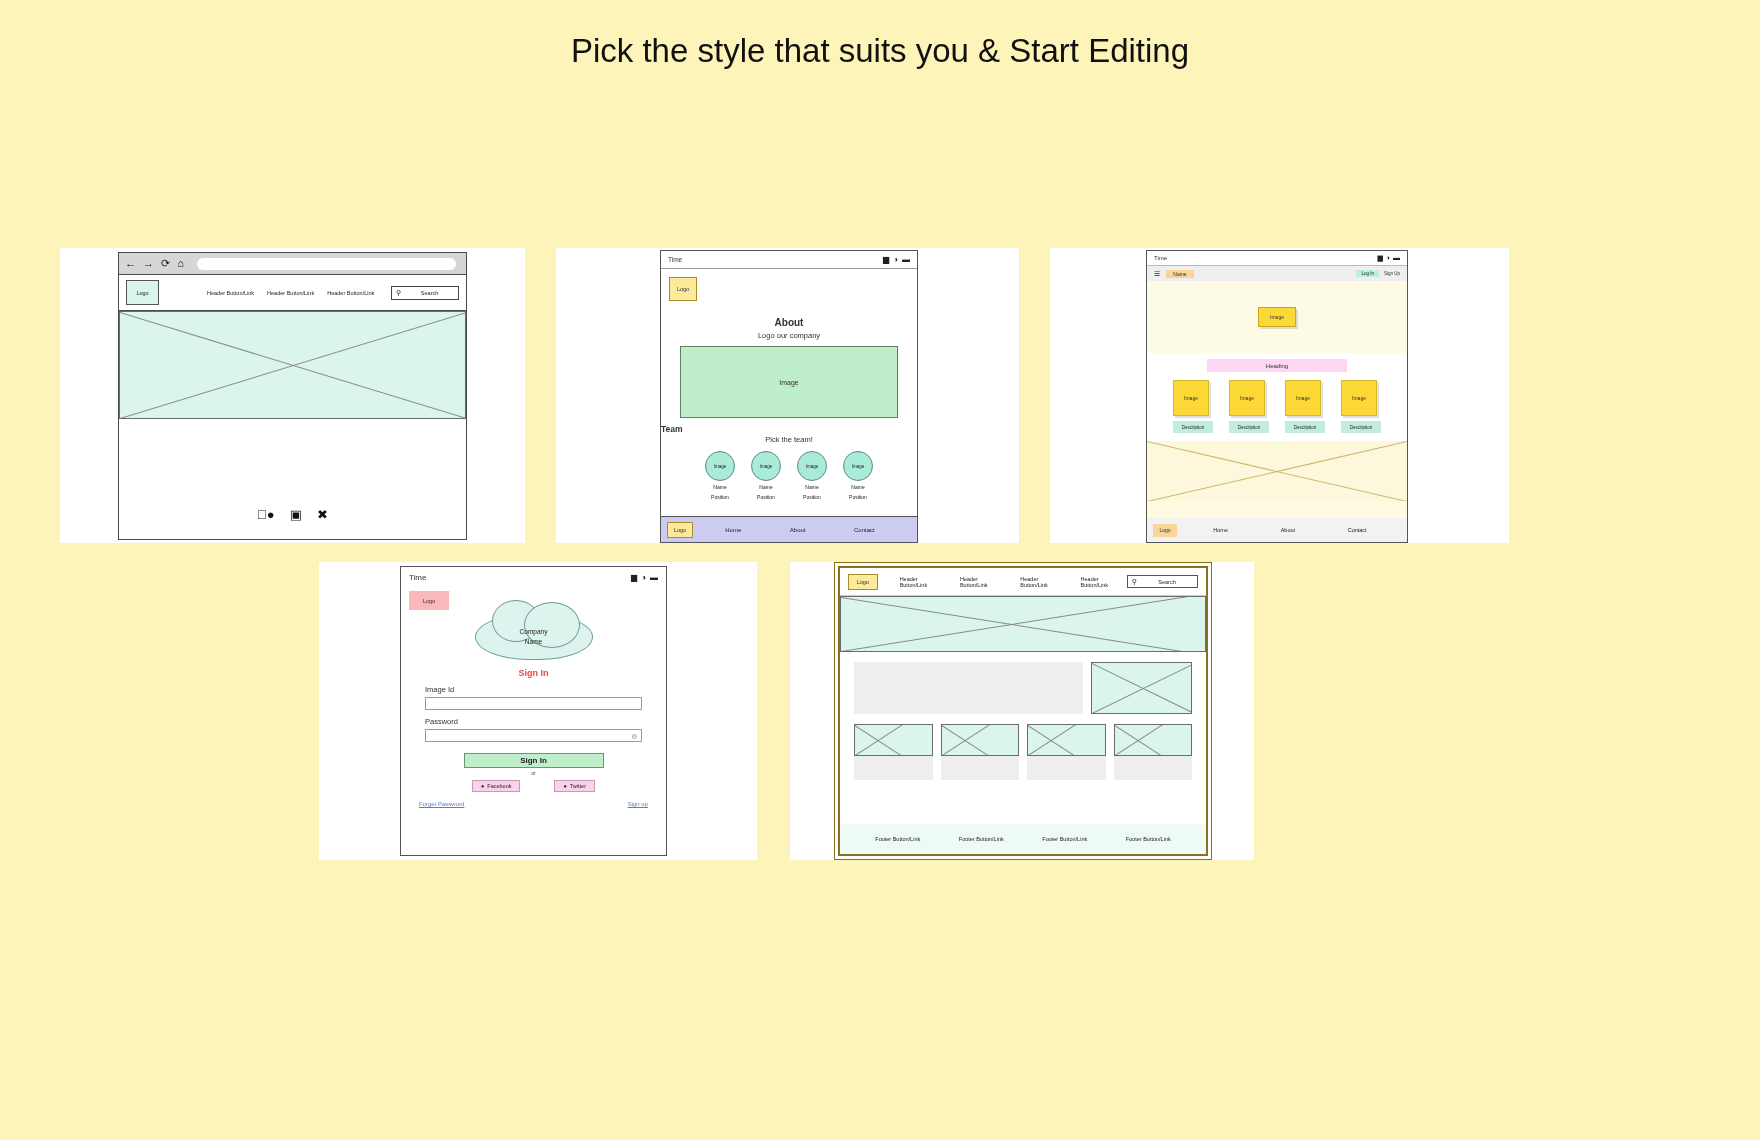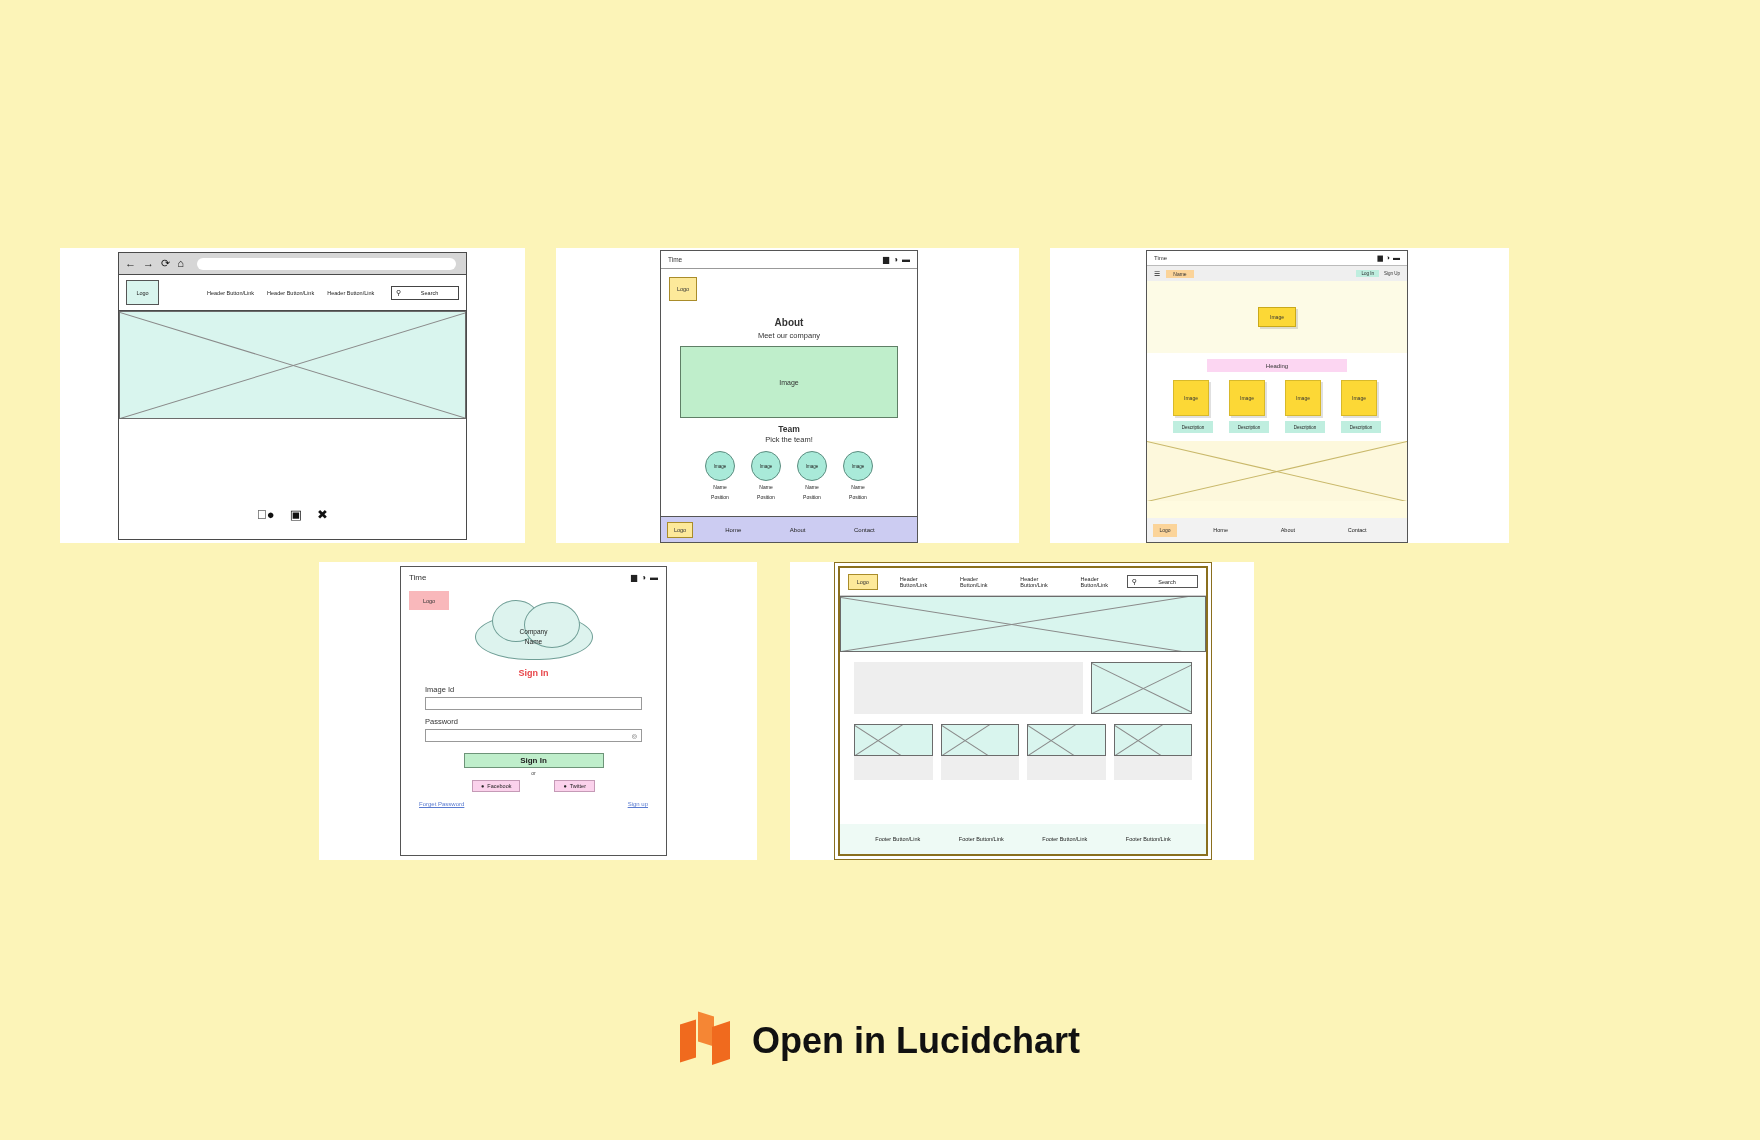--- a/index.html
+++ b/index.html
@@ -81,21 +81,21 @@
   .c2-status .r { margin-left: auto; display: flex; gap: 4px; align-items: center; }
   .c2-status .r i { font-style: normal; font-size: 8px; color: #222; }
   .c2-logo { position: absolute; left: 8px; top: 26px; width: 28px; height: 24px;
              background: #fde99a; border: 1.3px solid #a98c2a;
              display: flex; align-items: center; justify-content: center; font-size: 5.5px; color: #333; }
   .c2-title { text-align: center; font-size: 10px; font-weight: 700; color: #333; margin-top: 48px; }
   .c2-sub { text-align: center; font-size: 7.5px; color: #333; margin-top: 3px; }
   .c2-img { margin: 6px auto 0; width: 218px; height: 72px; background: #bfeecb;
             border: 1.3px solid #5f7f66; display: flex; align-items: center; justify-content: center;
             font-size: 7px; color: #333; }
-  .c2-team { text-align: center; font-size: 8.5px; font-weight: 700; color: #333; margin-top: 6px; }
+  .c2-team { text-align: left; font-size: 8.5px; font-weight: 700; color: #333; margin-top: 6px; }
   .c2-teamsub { text-align: center; font-size: 7.5px; color: #333; margin-top: 1px; }
   .c2-members { display: flex; justify-content: center; gap: 16px; margin-top: 7px; }
   .c2-member { text-align: center; }
   .c2-circle { width: 30px; height: 30px; border-radius: 50%; background: #a9ead9;
                border: 1.2px solid #5c8d80; display: flex; align-items: center; justify-content: center;
                font-size: 4.5px; color: #222; }
   .c2-mname { font-size: 5px; color: #222; margin-top: 3px; line-height: 1.4; }
   .c2-footer { position: absolute; left: 0; bottom: 0; width: 100%; height: 26px;
                background: #ccccf2; border-top: 1.3px solid #555; display: flex; align-items: center; }
   .c2-flogo { margin-left: 6px; width: 26px; height: 16px; background: #fde99a;
@@ -218,20 +218,21 @@
                     background: #f58634; transform: skewY(18deg); }
   .lucid-mark .b3 { position: absolute; left: 32px; top: 10px; width: 18px; height: 38px;
                     background: #f06a1e; transform: skewY(-18deg); }
   .lucid-text { font-size: 36px; font-weight: 700; color: #111; }
 </style>
 </head>
 <body>
 
 <div class="page">
 
+  <div class="subhead">Pick the style that suits you &amp; Start Editing</div>
 
   <div class="mat mat1"></div>
   <div class="mat mat2"></div>
   <div class="mat mat3"></div>
   <div class="mat mat4"></div>
   <div class="mat mat5"></div>
 
   <div class="c1">
     <div class="c1-chrome">
       <span class="ic">←</span>
@@ -266,21 +267,21 @@
     <div class="c2-status">
       <span class="t">Time</span>
       <span class="r">
         <i>▆</i>
         <i>◑</i>
         <i>▬</i>
       </span>
     </div>
     <div class="c2-logo">Logo</div>
     <div class="c2-title">About</div>
-    <div class="c2-sub">Meet our company</div>
+    <div class="c2-sub">Logo our company</div>
     <div class="c2-img">Image</div>
     <div class="c2-team">Team</div>
     <div class="c2-teamsub">Pick the team!</div>
     <div class="c2-members">
       <div class="c2-member">
         <div class="c2-circle">Image</div>
         <div class="c2-mname">Name</div>
         <div class="c2-mname">Position</div>
       </div>
       <div class="c2-member">
@@ -442,22 +443,14 @@
       </div>
     </div>
     <div class="c5-footer">
       <span>Footer Button/Link</span>
       <span>Footer Button/Link</span>
       <span>Footer Button/Link</span>
       <span>Footer Button/Link</span>
     </div>
   </div>
 
-  <div class="lucid">
-    <div class="lucid-mark">
-      <div class="b1"></div>
-      <div class="b2"></div>
-      <div class="b3"></div>
-    </div>
-    <div class="lucid-text">Open in Lucidchart</div>
-  </div>
 
 </div>
 
 </body></html>

